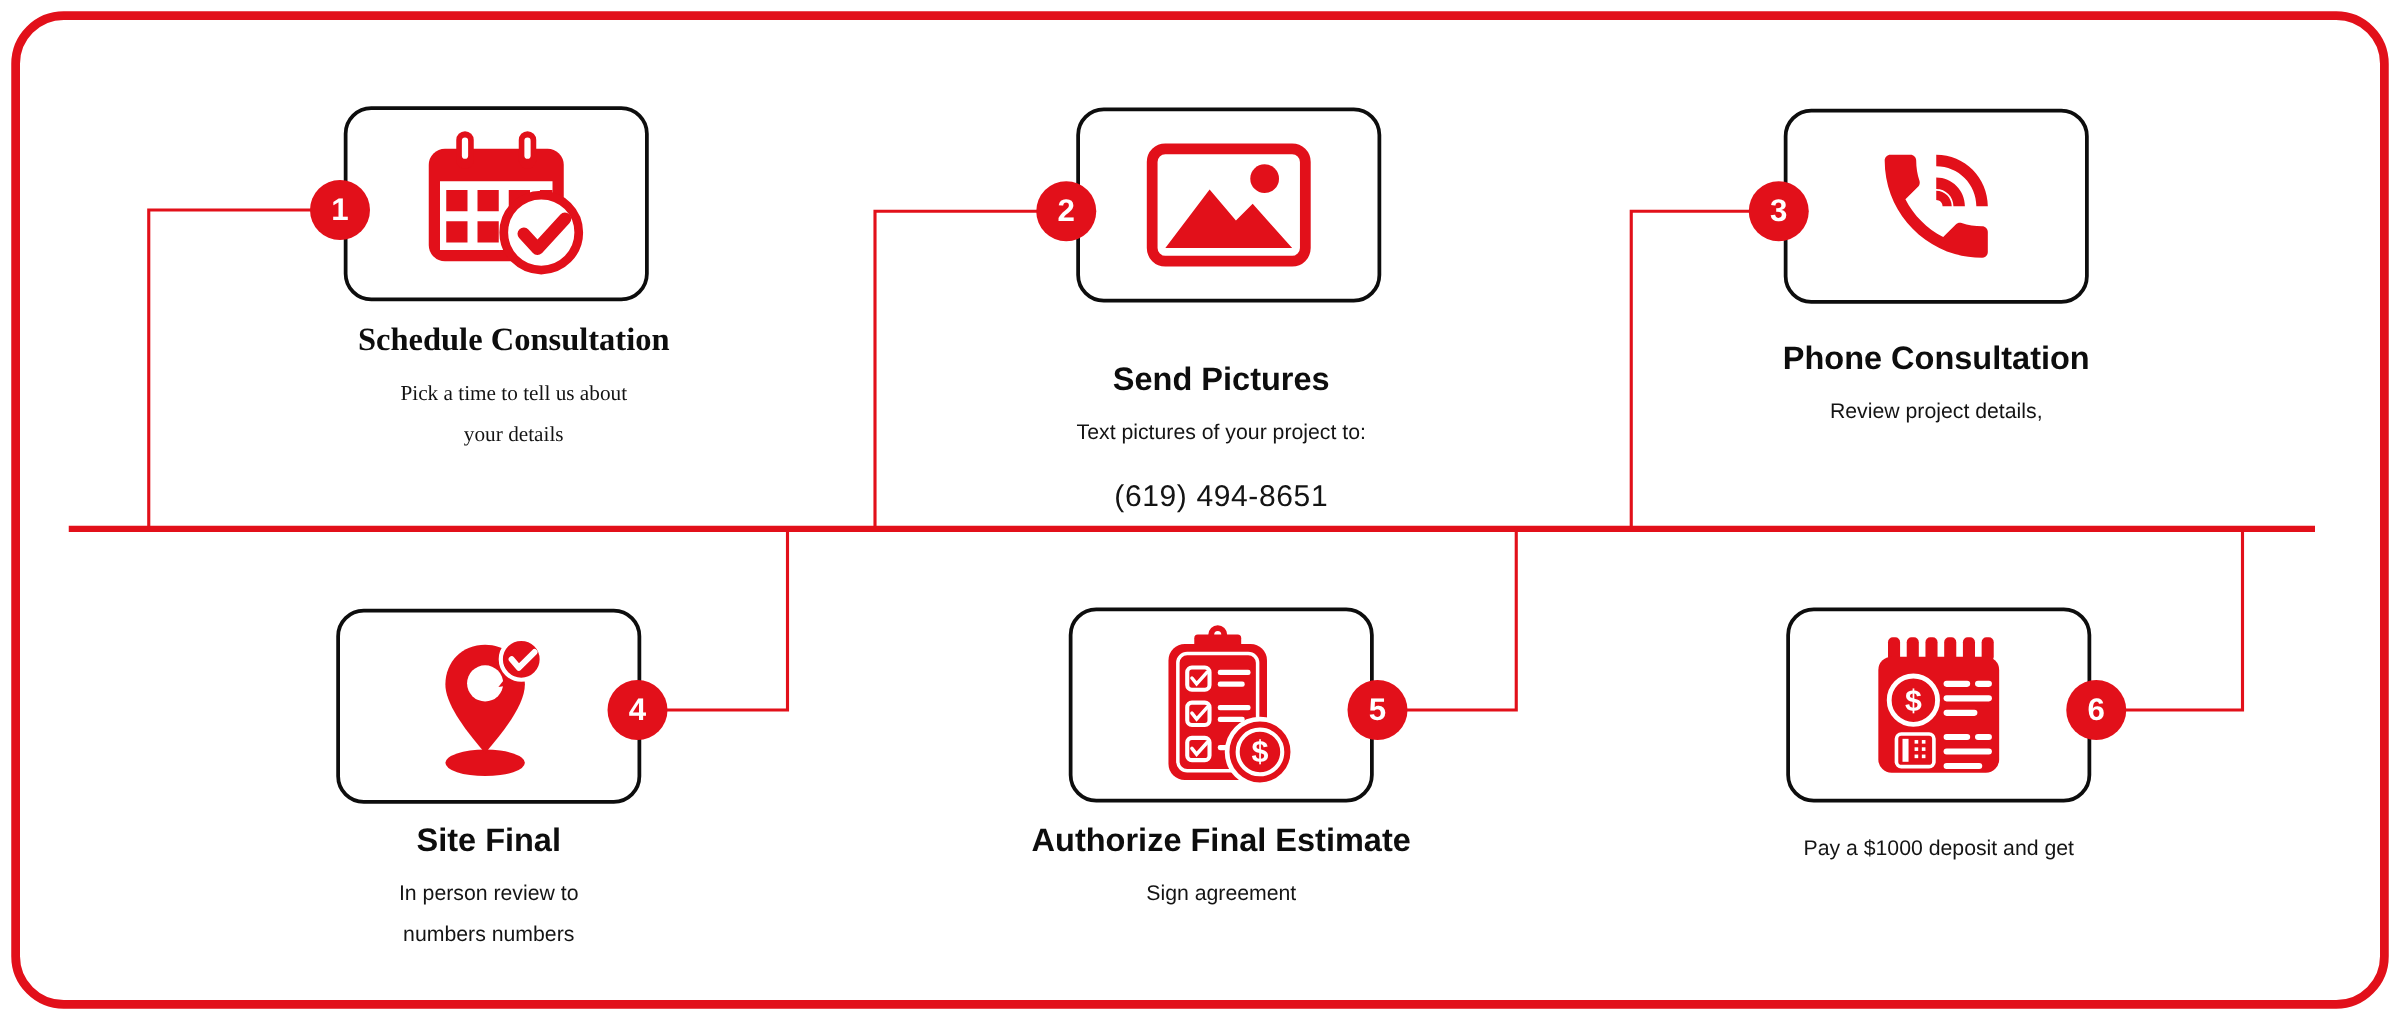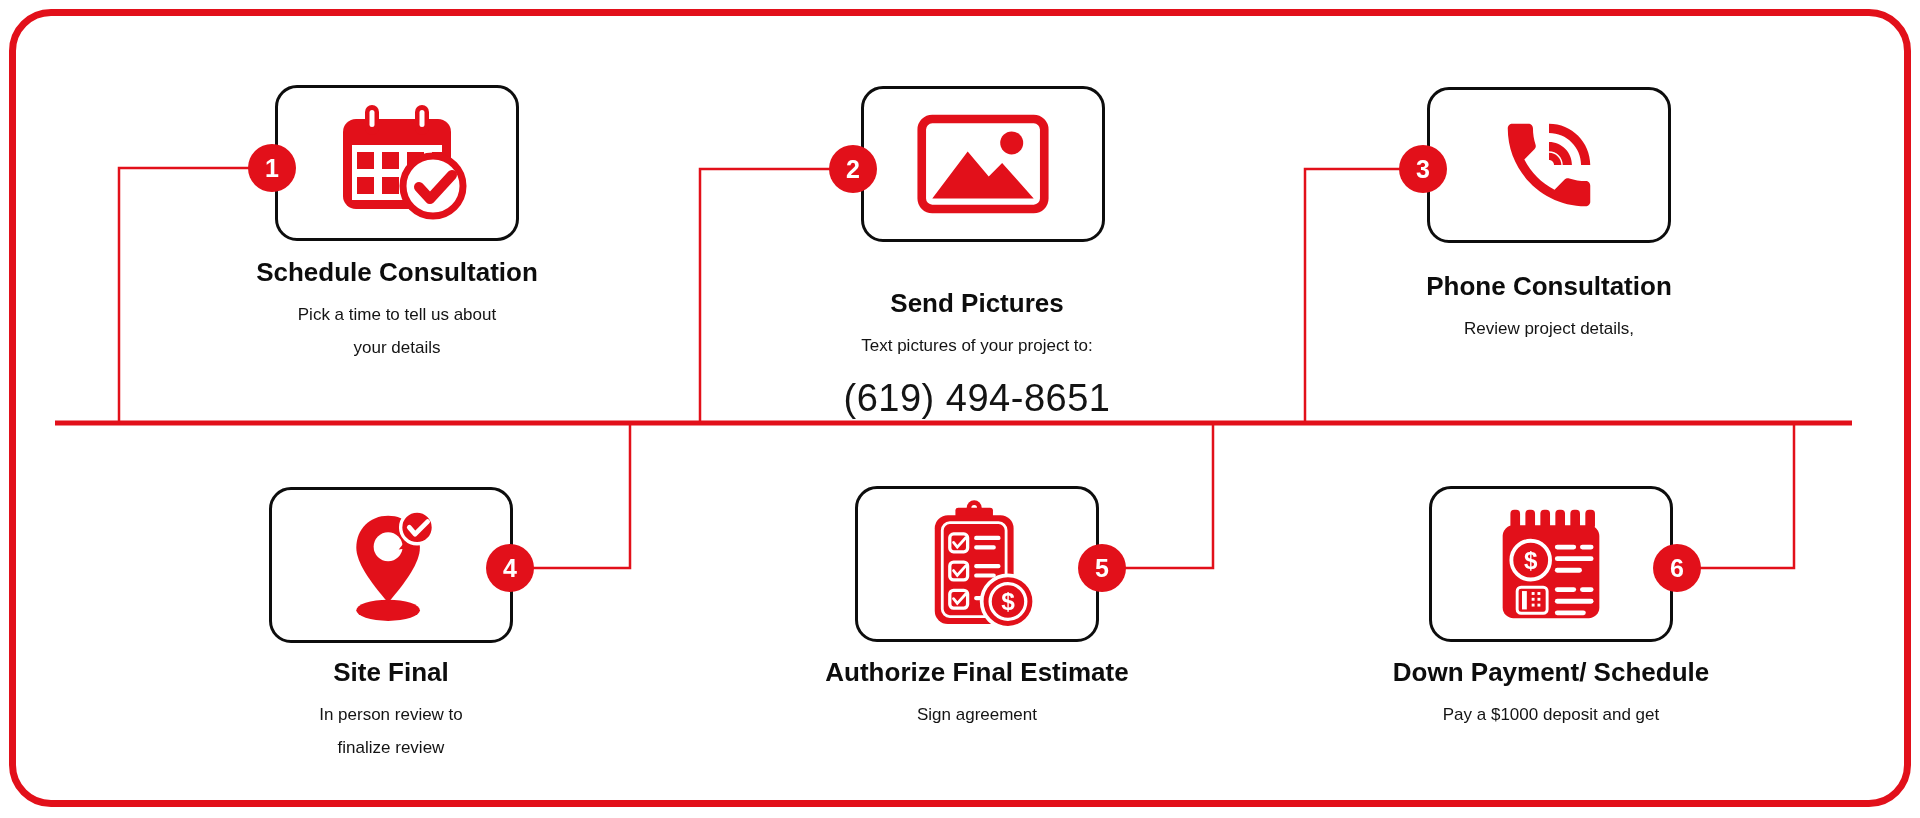--- a/index.html
+++ b/index.html
@@ -26,21 +26,21 @@
     position:absolute;width:48px;height:48px;border-radius:50%;
     background:var(--red);color:#fff;z-index:3;
     display:flex;align-items:center;justify-content:center;
     font-size:25px;font-weight:700;line-height:1;
   }
   
   .txt{position:absolute;width:480px;text-align:center;z-index:2;color:var(--text);}
   .title{font-size:26px;font-weight:700;line-height:36px;color:var(--ink);}
   .desc{margin-top:8px;font-size:17px;font-weight:400;line-height:33px;}
   .desc .line{display:block;}
-  .phone{margin-top:14px;font-size:38px;font-weight:400;line-height:44px;letter-spacing:.5px;}
+  .phone{margin-top:14px;font-size:24px;font-weight:400;line-height:44px;letter-spacing:.5px;}
   
   .rf{fill:var(--red);}
   .wf{fill:#fff;}
   .rs{stroke:var(--red);fill:none;}
   .ws{stroke:#fff;fill:none;}
   .icon{display:block;}
   .icon text{font-family:"Liberation Sans",sans-serif;font-weight:700;fill:#fff;}
 </style>
 </head>
 <body>
@@ -74,21 +74,21 @@
       <rect class="rf" x="30" y="74" width="17" height="17"></rect>
       <rect class="rf" x="55" y="74" width="17" height="17"></rect>
       <rect class="rf" x="80" y="74" width="17" height="17"></rect>
       <circle cx="106" cy="83" r="30" fill="#fff" stroke="var(--red)" stroke-width="7"></circle>
       <path class="rs" d="M92,84 l11,12 l22,-24" stroke-width="10" stroke-linecap="round" stroke-linejoin="round"></path>
     </svg>
   </div>
   <div class="badge" style="left:248px;top:144px;">
     <span>1</span>
   </div>
-  <div class="txt" style="left:157px;top:254px;">
+  <div class="txt" style="left:171px;top:254px;font-family:Liberation Serif, serif;">
     <div class="title">Schedule Consultation</div>
     <div class="desc">
       <span class="line">Pick a time to tell us about</span>
       <span class="line">your details</span>
     </div>
   </div>
 
   <div class="card" style="left:861px;top:86px;">
     <svg class="icon" width="134" height="102" viewBox="0 0 140 106">
       <rect class="rs" x="6" y="6" width="128" height="94" rx="11" stroke-width="9"></rect>
@@ -135,21 +135,21 @@
       <path class="ws" d="M74,26 l6,7 l13,-13" stroke-width="5" stroke-linecap="round" stroke-linejoin="round"></path>
     </svg>
   </div>
   <div class="badge" style="left:486px;top:544px;">
     <span>4</span>
   </div>
   <div class="txt" style="left:151px;top:654px;">
     <div class="title">Site Final</div>
     <div class="desc">
       <span class="line">In person review to</span>
-      <span class="line">finalize review</span>
+      <span class="line">numbers numbers</span>
     </div>
   </div>
 
   <div class="card" style="left:855px;top:486px;">
     <svg class="icon" width="122" height="136" viewBox="0 0 130 144">
       <circle class="rf" cx="62" cy="12" r="8"></circle>
       <circle class="wf" cx="62" cy="12" r="3"></circle>
       <rect class="rf" x="42" y="12" width="40" height="14" rx="3"></rect>
       <rect class="rf" x="20" y="20" width="84" height="116" rx="14"></rect>
       <rect class="ws" x="28" y="28" width="68" height="100" rx="8" stroke-width="3"></rect>
@@ -205,19 +205,18 @@
       <rect class="wf" x="64" y="84" width="22" height="5" rx="2.5"></rect>
         <rect class="wf" x="90" y="84" width="14" height="5" rx="2.5"></rect>
       <rect class="wf" x="64" y="96" width="40" height="5" rx="2.5"></rect>
       <rect class="wf" x="64" y="108" width="32" height="5" rx="2.5"></rect>
     </svg>
   </div>
   <div class="badge" style="left:1653px;top:544px;">
     <span>6</span>
   </div>
   <div class="txt" style="left:1311px;top:654px;">
-    <div class="title">Down Payment/ Schedule</div>
     <div class="desc">
       <span class="line">Pay a $1000 deposit and get</span>
     </div>
   </div>
 
 </div>
 
 </body></html>

